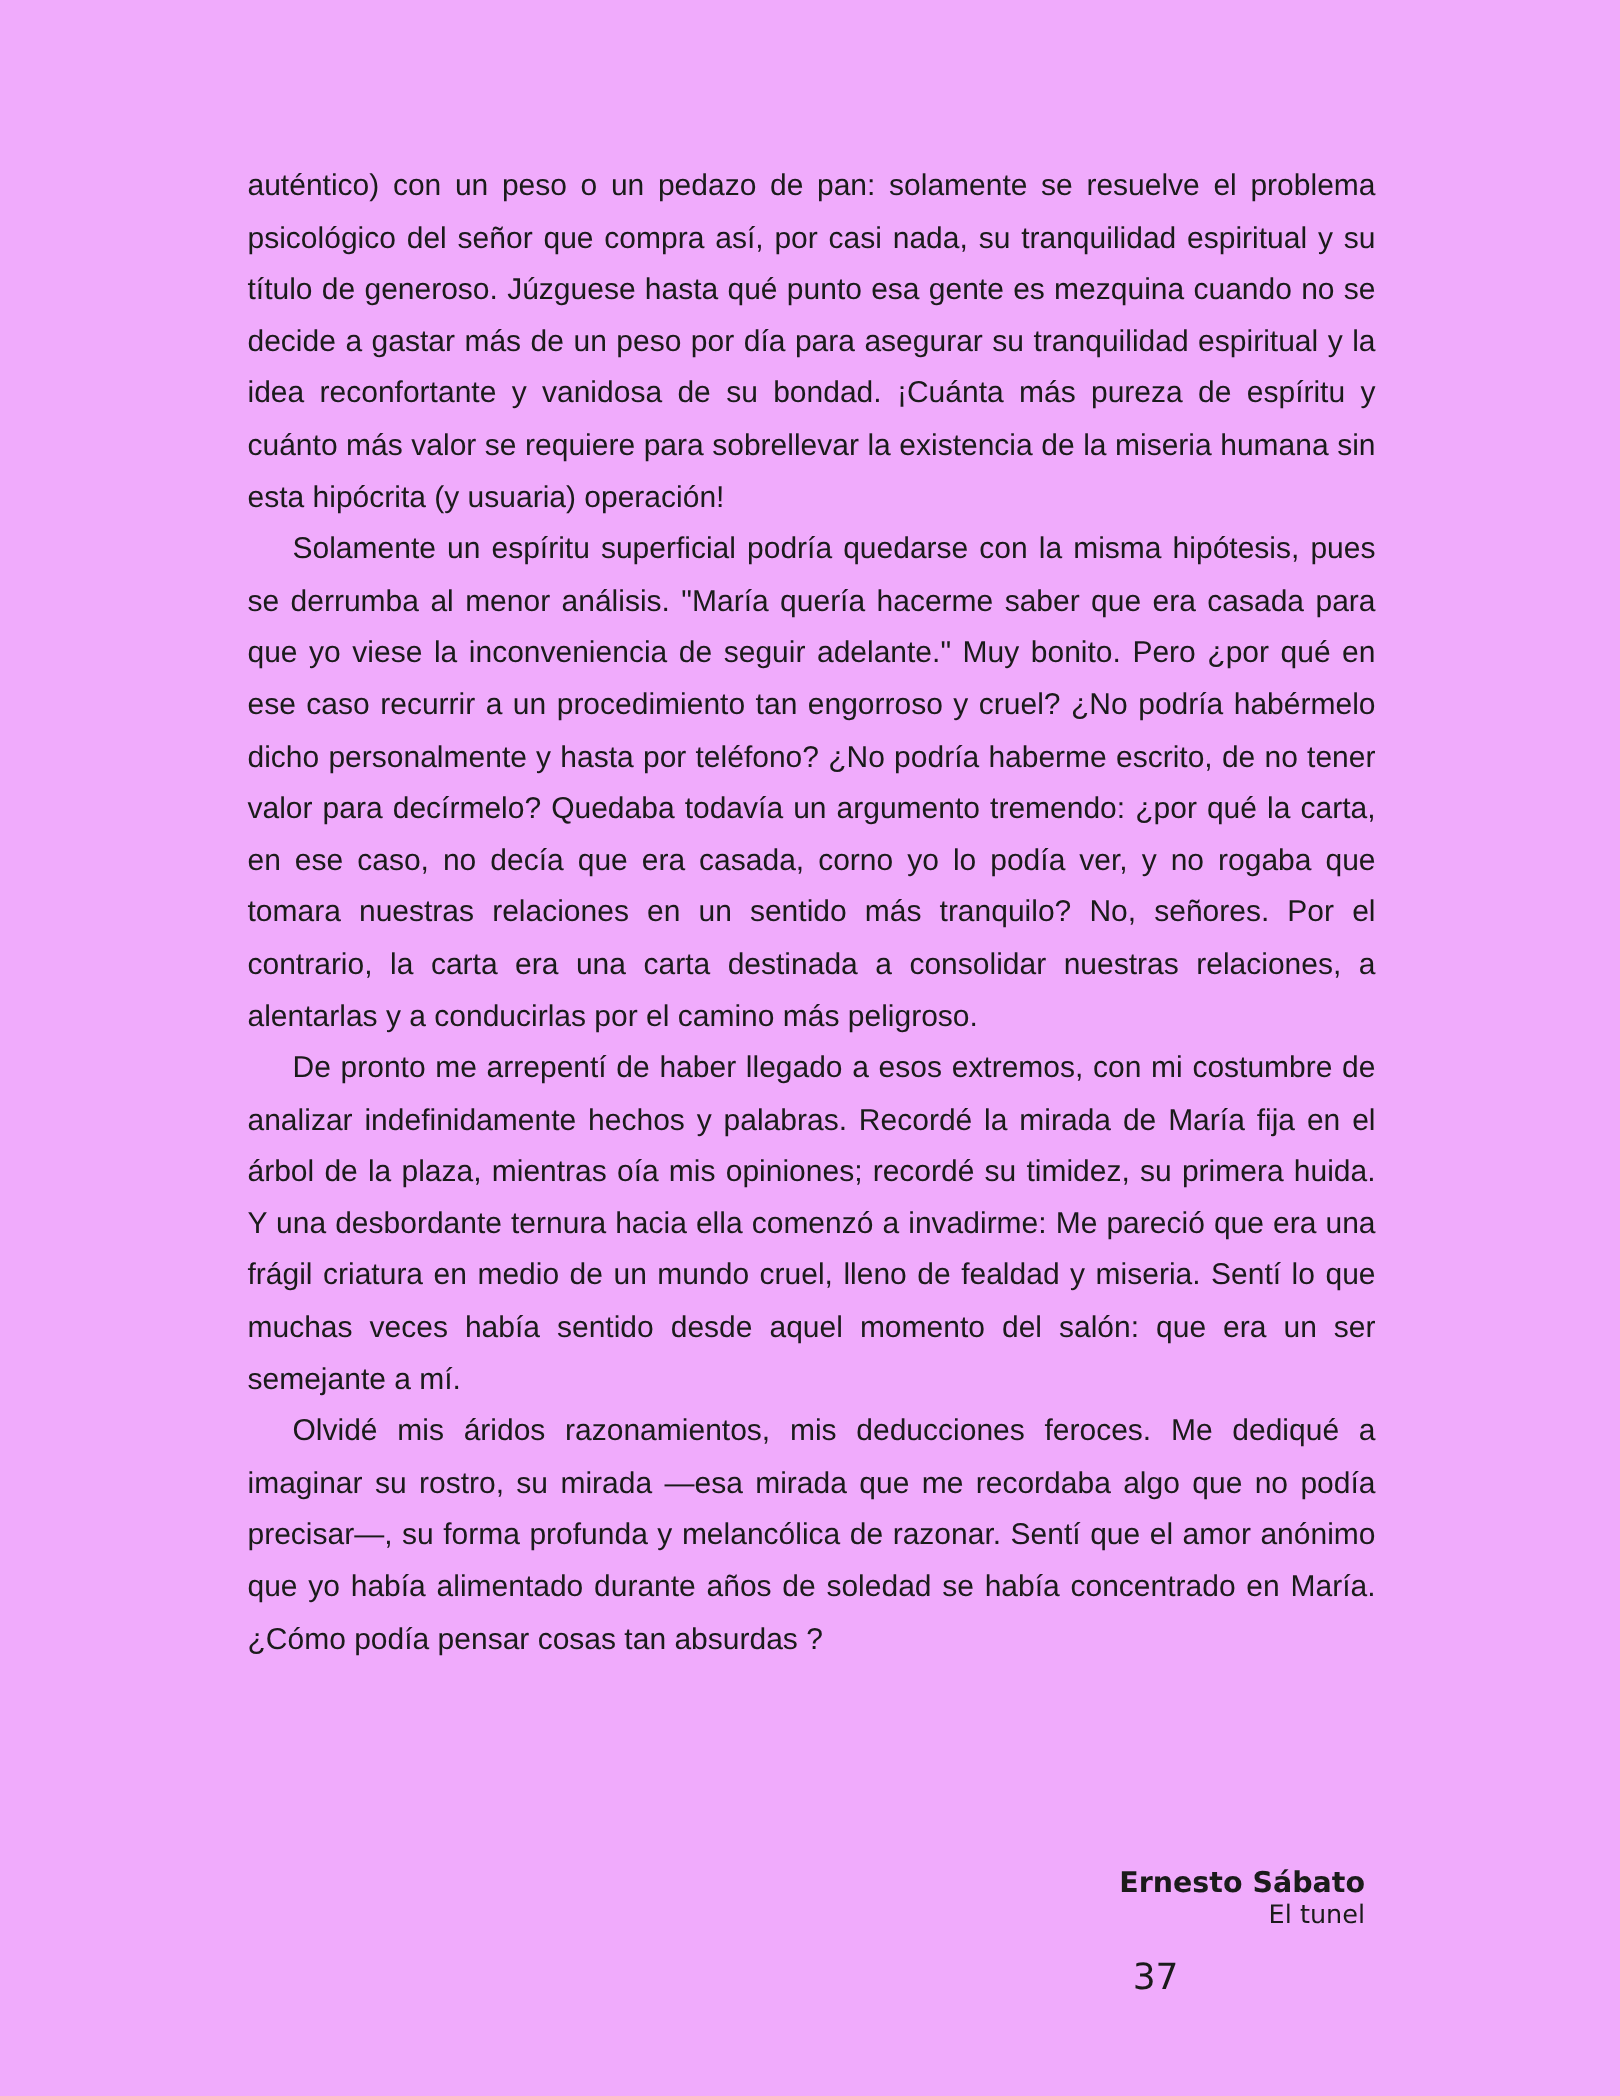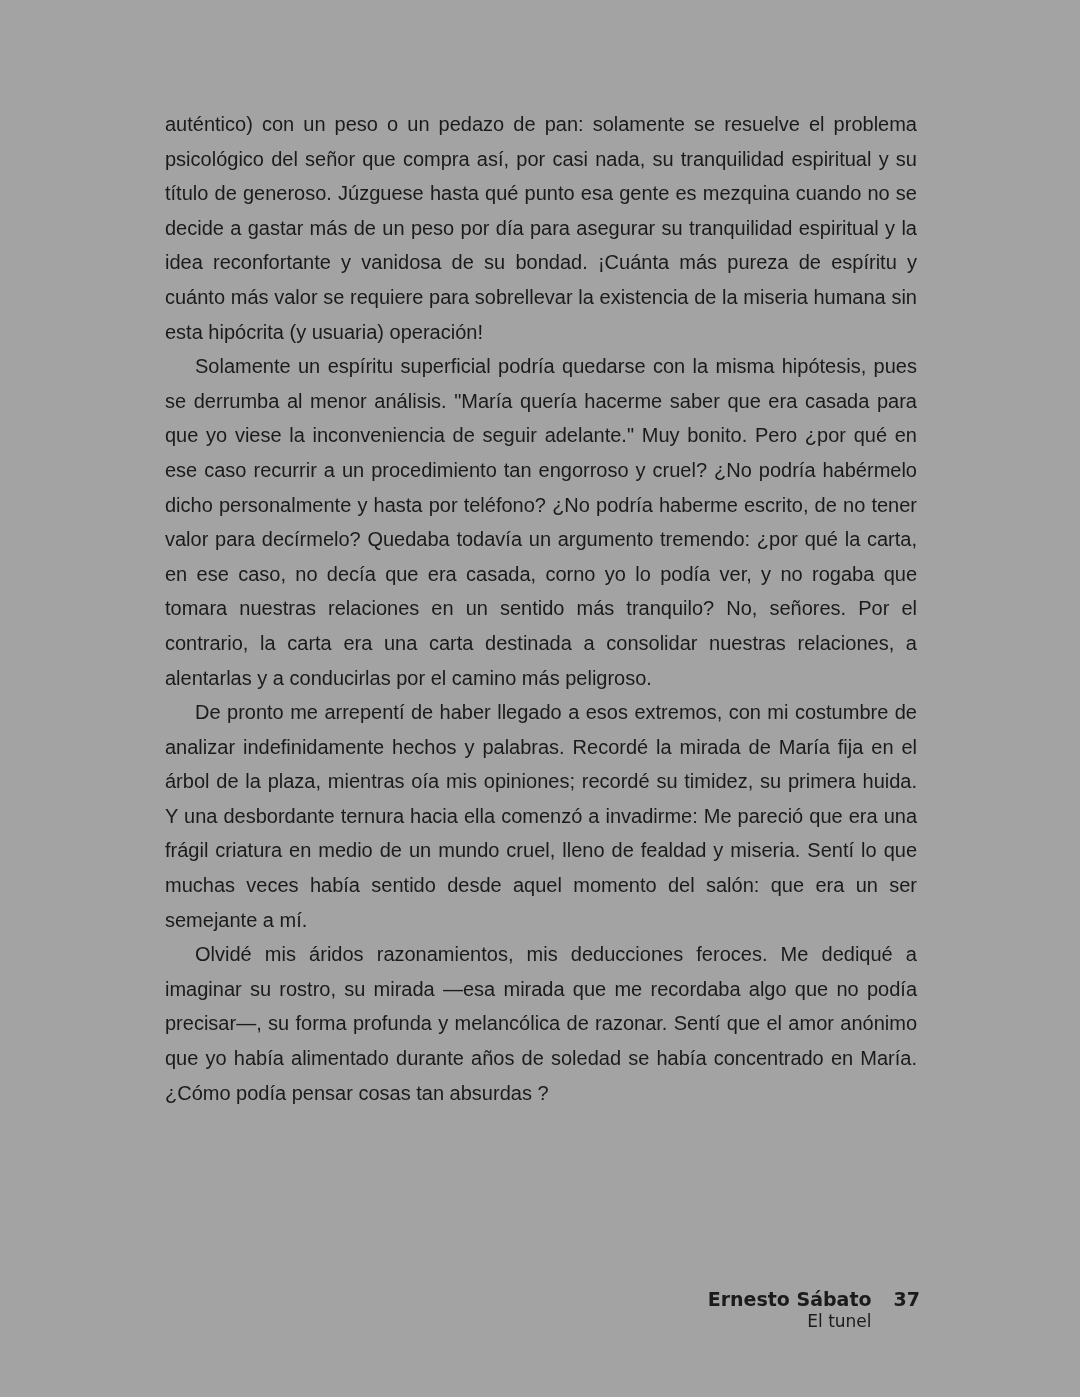--- a/index.html
+++ b/index.html
@@ -4,21 +4,21 @@
 <style>
   html, body {
     margin: 0;
     padding: 0;
     background: #ffffff;
   }
   .page {
     position: relative;
     width: 1080px;
     height: 1397px;
-    background: #a3a3a3;
+    background: #f0abfc;
     overflow: hidden;
   }
   .text-block {
     position: absolute;
     left: 165px;
     top: 107px;
     width: 752px;
     color: #1b1b1b;
     font-family: "Liberation Sans", sans-serif;
     font-size: 20px;
@@ -28,26 +28,27 @@
   .text-block p {
     margin: 0;
     padding: 0;
     text-indent: 30px;
   }
   .text-block p.no-indent {
     text-indent: 0;
   }
   .footer {
     position: absolute;
-    top: 1288px;
+    top: 1244px;
     right: 160px;
     display: flex;
     align-items: flex-start;
     color: #1b1b1b;
     font-family: "DejaVu Sans", sans-serif;
+    flex-direction: column;
   }
   .footer-left {
     display: flex;
     flex-direction: column;
     align-items: flex-end;
     padding-right: 10px;
   }
   .footer-author {
     font-weight: bold;
     font-size: 19px;
@@ -58,25 +59,26 @@
     font-size: 17px;
     line-height: 21px;
     white-space: nowrap;
     margin-left: 36px;
   }
   .footer-divider {
     width: 3px;
     background: #1b1b1b;
   }
   .footer-page-number {
-    font-weight: bold;
-    font-size: 19px;
+    font-weight: normal;
+    font-size: 24px;
     line-height: 23px;
     padding-left: 9px;
     align-self: flex-start;
+    margin-top: 19px;
   }
 </style>
 </head>
 <body>
 
 <div class="page">
 
   <div class="text-block">
     <p class="no-indent">auténtico) con un peso o un pedazo de pan: solamente se resuelve el problema psicológico del señor que compra así, por casi nada, su tranquilidad espiritual y su título de generoso. Júzguese hasta qué punto esa gente es mezquina cuando no se decide a gastar más de un peso por día para asegurar su tranquilidad espiritual y la idea reconfortante y vanidosa de su bondad. ¡Cuánta más pureza de espíritu y cuánto más valor se requiere para sobrellevar la existencia de la miseria humana sin esta hipócrita (y usuaria) operación!</p>
     <p>Solamente un espíritu superficial podría quedarse con la misma hipótesis, pues se derrumba al menor análisis. "María quería hacerme saber que era casada para que yo viese la inconveniencia de seguir adelante." Muy bonito. Pero ¿por qué en ese caso recurrir a un procedimiento tan engorroso y cruel? ¿No podría habérmelo dicho personalmente y hasta por teléfono? ¿No podría haberme escrito, de no tener valor para decírmelo? Quedaba todavía un argumento tremendo: ¿por qué la carta, en ese caso, no decía que era casada, corno yo lo podía ver, y no rogaba que tomara nuestras relaciones en un sentido más tranquilo? No, señores. Por el contrario, la carta era una carta destinada a consolidar nuestras relaciones, a alentarlas y a conducirlas por el camino más peligroso.</p>

